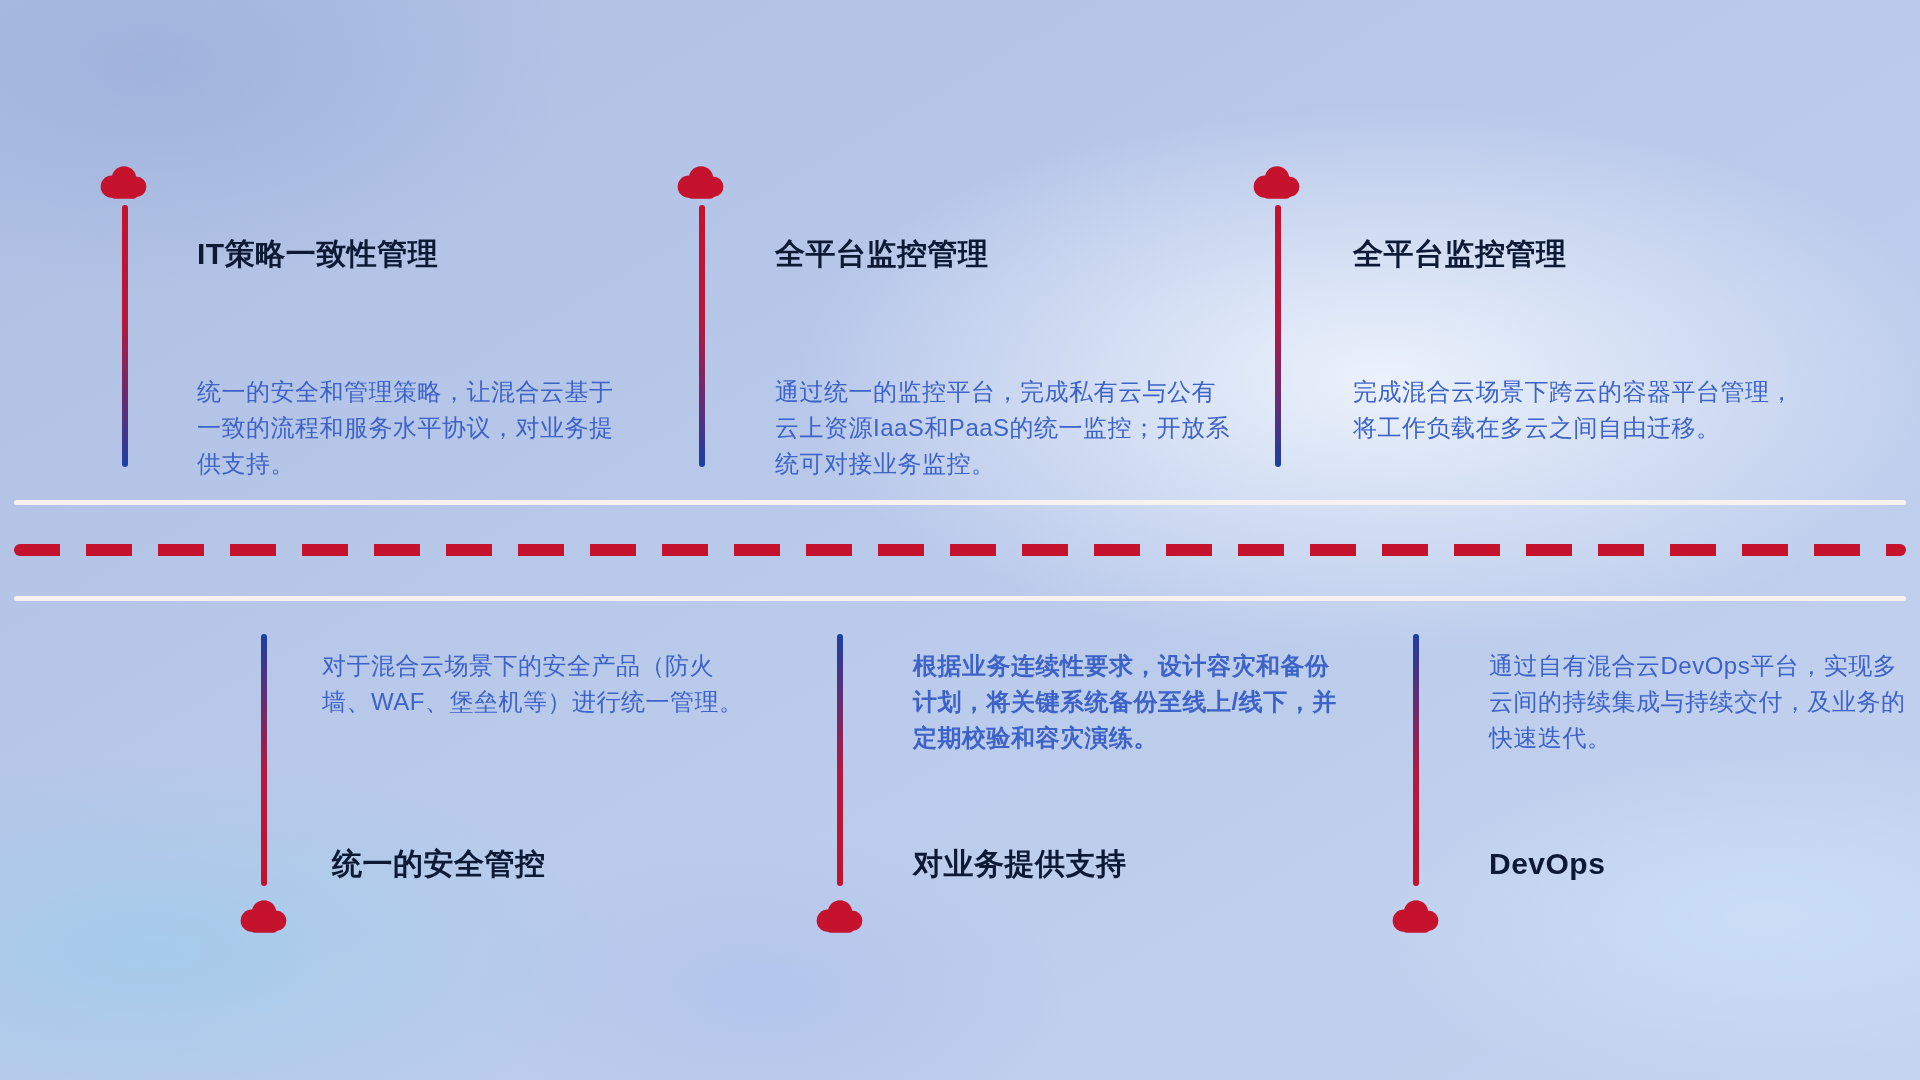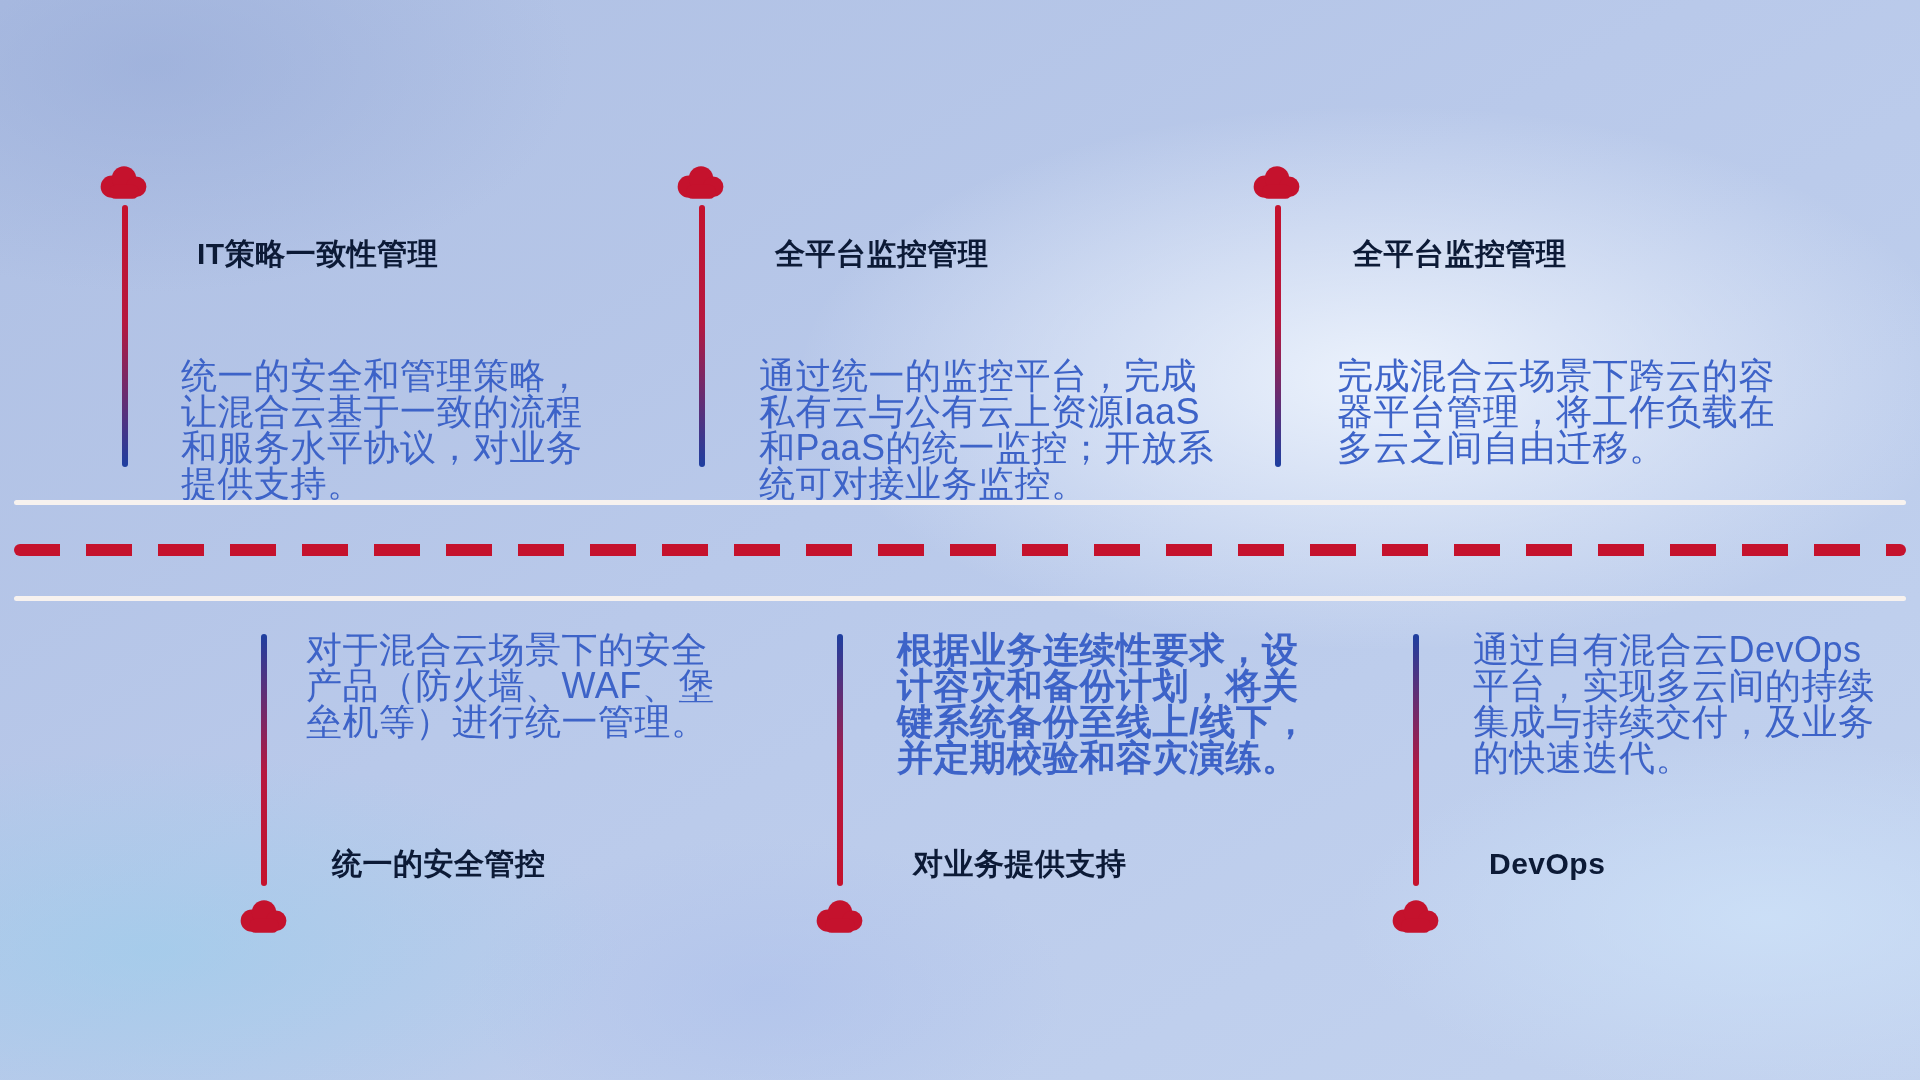--- a/index.html
+++ b/index.html
@@ -44,22 +44,22 @@
 
   
   .card-title{
     position:absolute;
     margin:16px;
     font-size:30px;line-height:44px;font-weight:700;
     color:#0c1a36;letter-spacing:0.5px;
   }
   .card-desc{
     position:absolute;
-    margin:0;
-    font-size:36px;line-height:36px;font-weight:400;
+    margin:16px;
+    font-size:24px;line-height:36px;font-weight:400;
     color:#3d63c8;letter-spacing:0.5px;
   }
 
   .title-t1{left:181px;top:216px;}
   .title-t2{left:759px;top:216px;}
   .title-t3{left:1337px;top:216px;}
 
   .desc-t1{left:181px;top:358px;width:420px;}
   .desc-t2{left:759px;top:358px;width:462px;}
   .desc-t3{left:1337px;top:358px;width:448px;}

